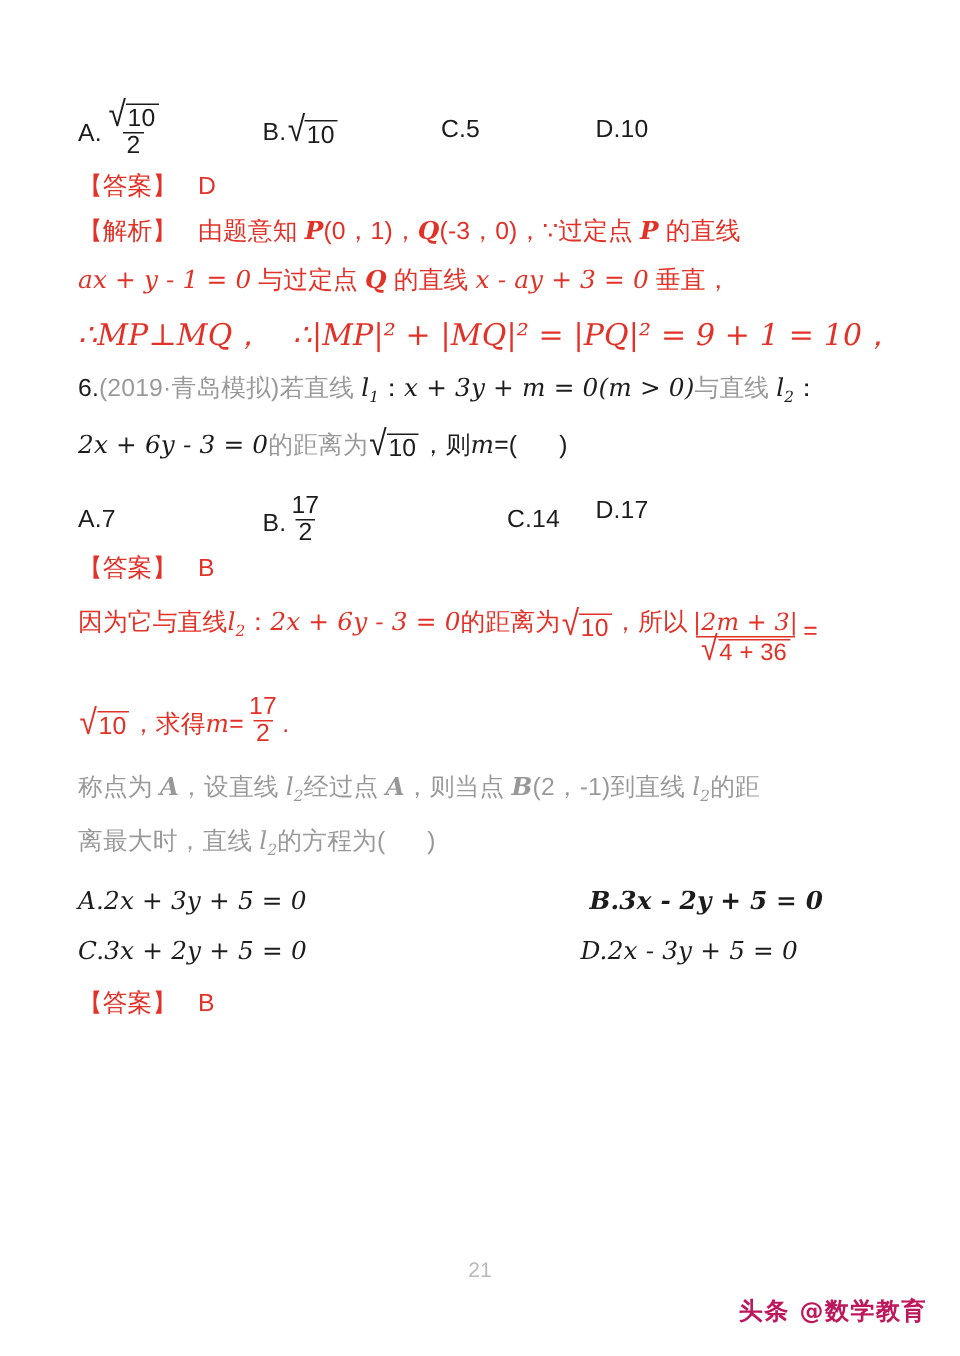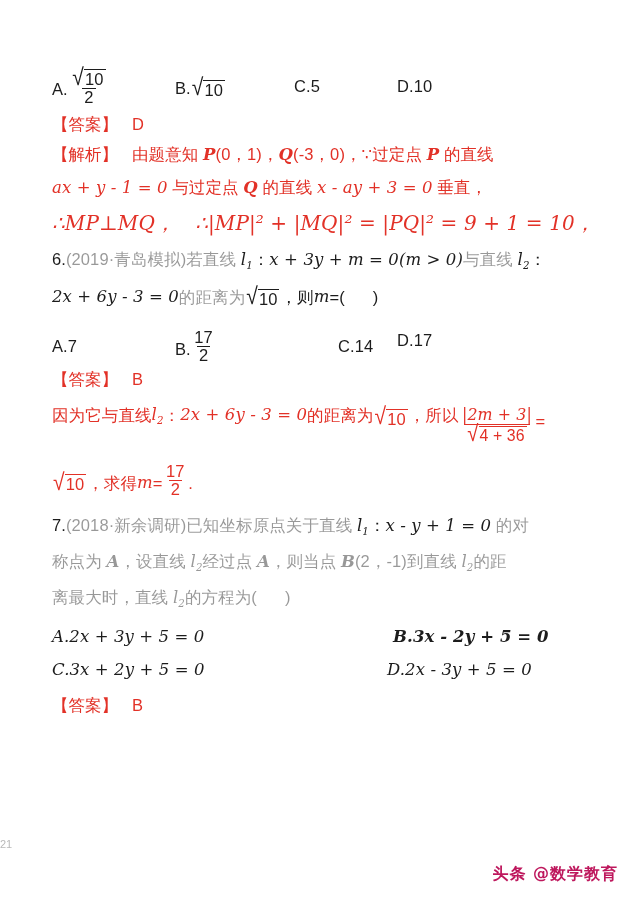--- a/index.html
+++ b/index.html
@@ -95,22 +95,22 @@
   .optrow { position: relative; height: 0; }
   .opt { position: absolute; top: 0; white-space: nowrap; }
 
   
   .faded { opacity: 0.45; }
 
   .pageno {
     position: absolute;
     left: 0; right: 0;
     top: 838px;
-    text-align: left;
-    font-size: 11px;
+    text-align: center;
+    font-size: 14px;
     color: #b9b9b9;
     font-family: "Liberation Sans", sans-serif;
   }
   .watermark {
     position: absolute;
     right: 22px;
     top: 864px;
     font-size: 16px;
     color: #be185d;
     font-family: "DejaVu Sans", sans-serif;
@@ -259,23 +259,20 @@
           <span class="v">m</span>
           <span>=</span>
       <span class="frac">
         <span class="n">17</span>
         <span class="d">2</span>
       </span>
       <span>.</span>
     </span>
   </div>
 
-  <div class="line black" style="height:36px;">
-    <span>7.</span><span class="faded">(2018·新余调研)</span><span class="faded">已知坐标原点关于直线 </span><span class="ell"><span>l</span><sub>1</sub></span><span>：</span><span class="v">x - y + 1 = 0</span><span class="faded"> 的对</span>
-  </div>
 
   <div class="line black faded" style="height:36px;">
     <span>称点为 </span><span class="vb">A</span><span>，设直线 </span><span class="ell"><span>l</span><sub>2</sub></span><span>经过点 </span><span class="vb">A</span><span>，则当点 </span><span class="vb">B</span><span>(2，-1)</span><span>到直线 </span><span class="ell"><span>l</span><sub>2</sub></span><span>的距</span>
   </div>
 
   <div class="line black faded" style="height:40px;">
     <span>离最大时，直线 </span><span class="ell"><span>l</span><sub>2</sub></span><span>的方程为(</span><span class="gapsm"></span><span class="gapsm"></span><span>)</span>
   </div>
 
   <div class="optrow" style="height:33px;">

